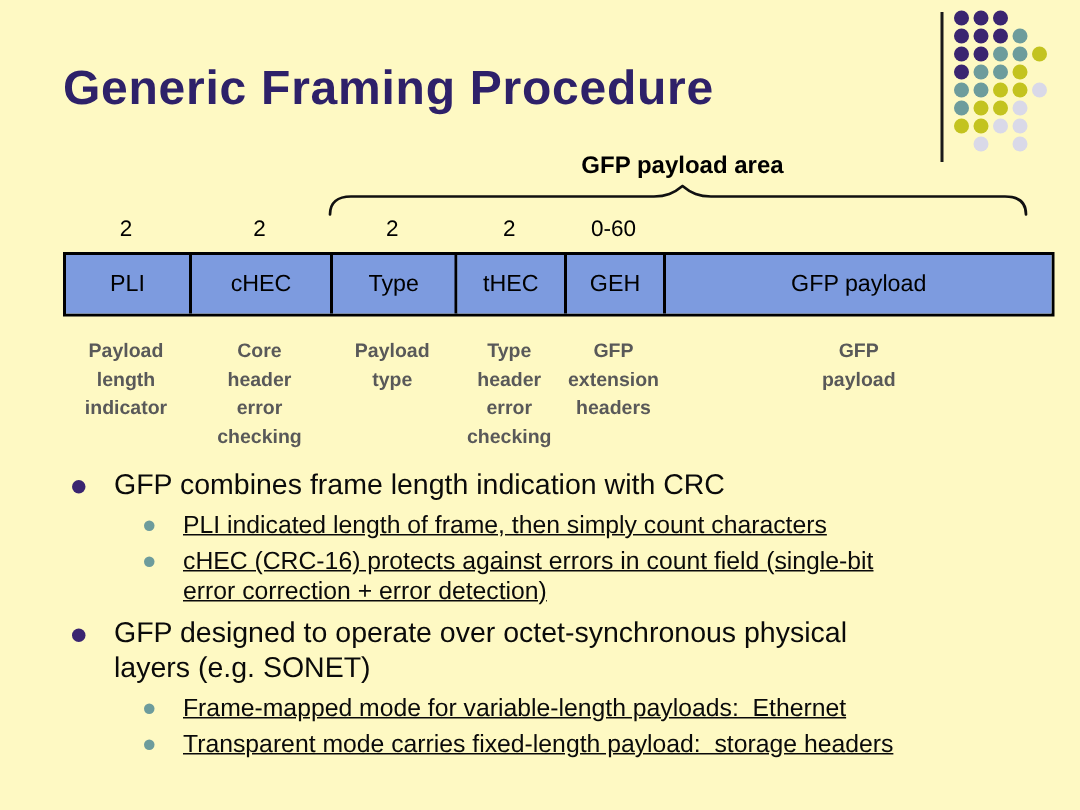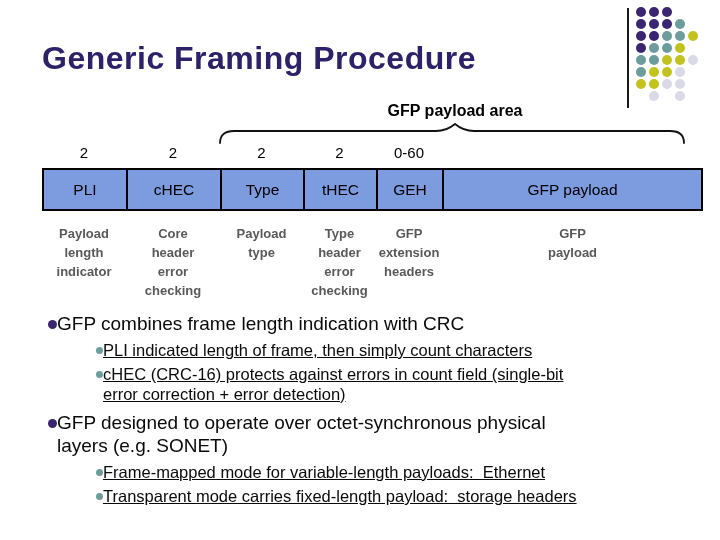--- a/index.html
+++ b/index.html
@@ -1,17 +1,17 @@
 <!DOCTYPE html>
 <html><head>
 <meta charset="utf-8">
 <style>
   html,body { margin:0; padding:0; background:#888; }
   .slide {
-    position:relative; width:720px; height:540px; background:#ffffff;
+    position:relative; width:720px; height:540px; background:#fef9c3;
     overflow:hidden; font-family:"Liberation Sans", sans-serif; color:#111;
   }
   
   .title {
     position:absolute; left:42px; top:40px; width:580px;
     font-size:32px; font-weight:bold; color:#2E2169; letter-spacing:0.5px;
   }
   
   .vline { position:absolute; left:627px; top:8px; width:2px; height:100px; background:#1a1a1a; }
   .dotgrid { position:absolute; left:636px; top:7px; }
@@ -41,21 +41,21 @@
           color:#595959; white-space:pre-wrap; }
   
   .bullets { position:absolute; left:40px; top:312px; width:664px; }
   .brow { display:flex; align-items:flex-start; }
   .brow.l1 { margin:0 0 5px 0; }
   .brow.l1 + .brow.l1, .brow.l2 + .brow.l1 { margin-top:7px; }
   .brow.l2 { margin:0 0 4px 48px; }
   .bdot { flex:0 0 auto; border-radius:50%; }
   .l1 .bdot { width:9px; height:9px; background:#3A2570; margin:8px 0 0 8px; }
   .l2 .bdot { width:7px; height:7px; background:#6D9C9C; margin:7px 0 0 8px; }
-  .btext { white-space:pre-wrap; color:#0a0a0a; }
+  .btext { margin-left:19px; white-space:pre-wrap; color:#0a0a0a; }
   .l1 .btext { font-size:19px; line-height:23px; }
   .l2 .btext { font-size:16.5px; line-height:20px;text-decoration:underline; }
 </style>
 </head>
 <body>
 
 <div class="slide">
 
   <div class="title">Generic Framing Procedure</div>
 

